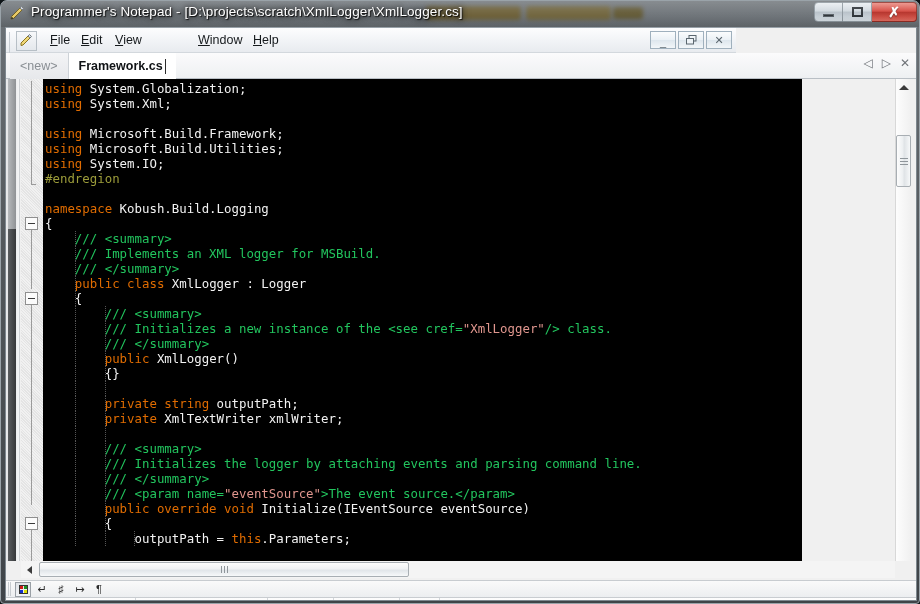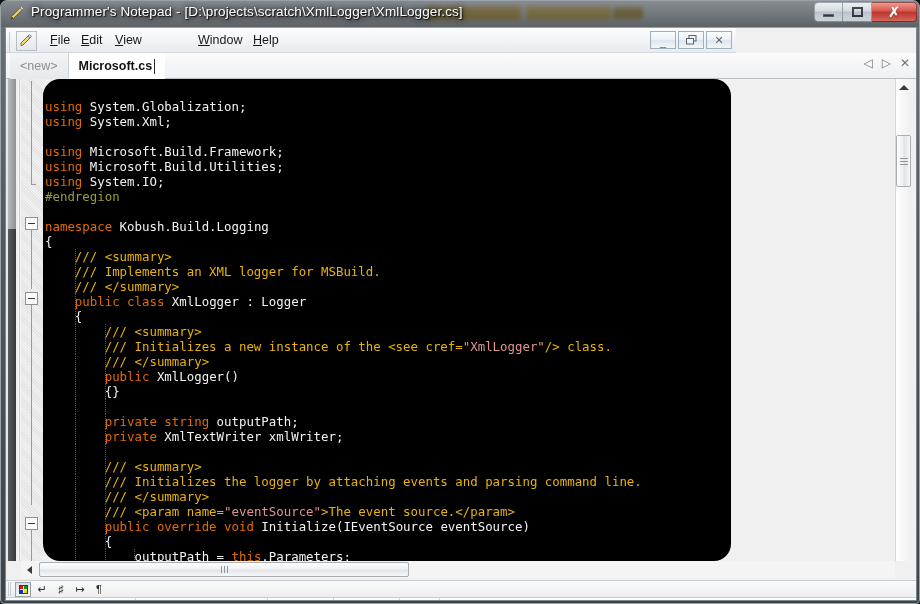--- a/index.html
+++ b/index.html
@@ -166,35 +166,34 @@
     background:#fbfbfb; border:1px solid #8f8f8f;
   }
   .fold-box::before {
     content:""; position:absolute; left:2px; top:5px; width:7px; height:1px; background:#3a3a3a;
   }
   .fold-tick {
     position:absolute; left:10px; width:5px; height:1px; background:#9a9a9a;
   }
 
   #code {
-    position:absolute; left:37px; top:0; width:688px; height:482px;
+    position:absolute; left:37px; top:0; width:759px; height:482px;
     background: #000000;
     overflow: hidden;
     font-family: "DejaVu Sans Mono", "Liberation Mono", monospace;
     font-size: 12.4px;
     line-height: 15px;
     color: #e8e8e8;
     white-space: pre;
-    padding-top: 20px;
-    border-radius: 17px;
+    padding-top: 2px;
   }
   #code .ln { position:relative; height:15px; padding-left: 2px; }
   .kw  { color: #e06c00; }
   .pre { color: #9c9c3a; }
-  .doc { color: #eab308; margin-top: 40px; }
+  .doc { color: #22c55e; margin-top: 40px; }
   .docstr { color: #e0968e; }
   .txt { color: #f2f2f2; }
   
   .guide {
     position:absolute; top:0; width:1px; height:15px;
     background: repeating-linear-gradient(180deg,#555 0 1px, transparent 1px 2px);
   }
 
   
   #vscroll {
@@ -338,21 +337,21 @@
           </div>
       </div>
     </div>
 
     <div id="tabbar">
       <div id="tabstrip">
         <div class="tab">
           <span>&lt;new&gt;</span>
         </div>
         <div class="tab active">
-          <span>Microsoft.cs</span>
+          <span>Framework.cs</span>
           <span id="tab-caret"></span>
         </div>
       </div>
       <div id="tabnav">
         <span>◁</span>
         <span>▷</span>
         <span>✕</span>
       </div>
     </div>
 

